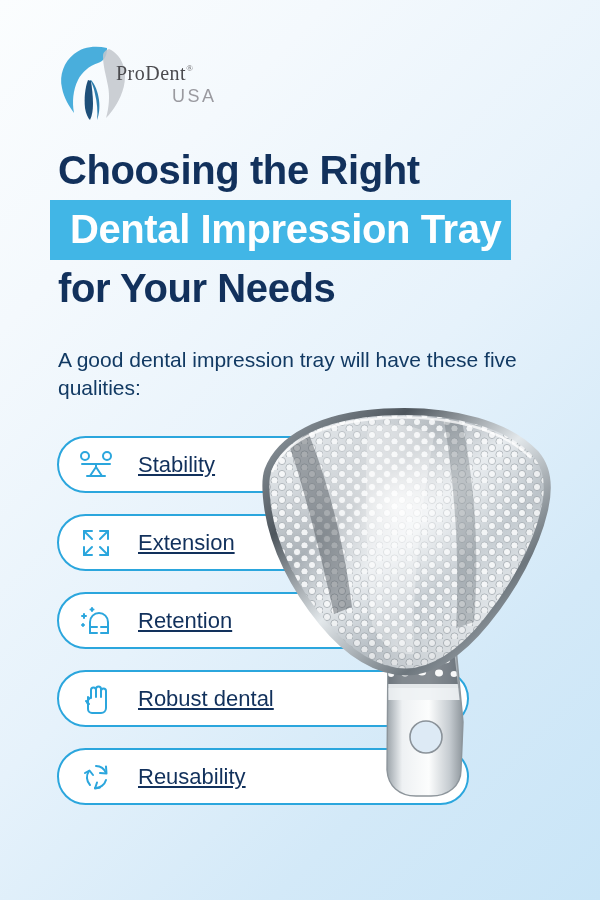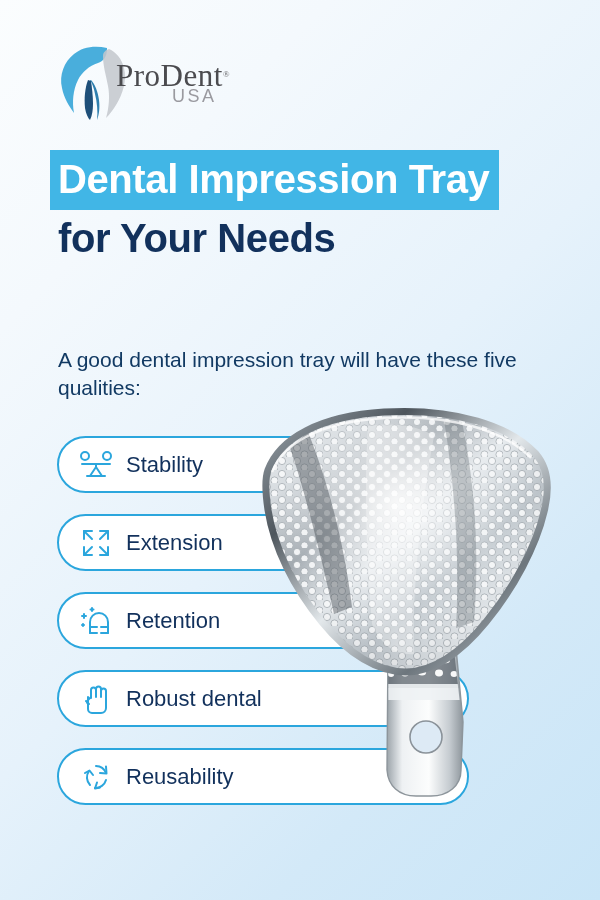--- a/index.html
+++ b/index.html
@@ -17,38 +17,38 @@
   }
 
   
   #logo { position:absolute; left:52px; top:42px; width:180px; height:82px; }
   #logo .tooth { position:absolute; left:0; top:0; }
   #logo .wordmark {
     position:absolute; left:64px; top:16px;
     font-family:"Liberation Serif", serif;
     font-size:25px; letter-spacing:0.5px; color:#4b4b4f; white-space:nowrap;
   }
-  #logo .wordmark .cap { font-size:31px; }
+  #logo .wordmark .cap { font-size:20px; }
   #logo .reg { font-size:9px; vertical-align:super; color:#6a6a6e; }
   #logo .usa {
     position:absolute; left:120px; top:44px;
     font-family:"Liberation Sans", sans-serif;
     font-size:18px; letter-spacing:2.5px; color:#9a9aa0;
   }
 
   
   #headline { position:absolute; left:58px; top:150px; width:520px; }
   .h-line {
     font-size:40px; font-weight:bold; line-height:1.0;
     color:#12315c; letter-spacing:-0.4px; white-space:nowrap;
   }
   .h-line.l1 { margin-bottom:10px; }
   .h-line.l2 {
     background:#41b6e6; color:#ffffff;
-    display:inline-block; padding:9px 10px 11px 8px;
+    display:inline-block; padding:9px 10px 11px 20px;
     margin-left:-8px; margin-bottom:8px;
   }
   .h-line.l3 { }
 
   
   #subtitle {
     position:absolute; left:58px; top:346px; width:470px;
     font-size:21px; line-height:1.35; color:#123a63;
   }
 
@@ -65,21 +65,21 @@
     background:#ffffff;
     display:flex; align-items:center;
     margin-bottom:21px;
   }
   .pill .ic {
     width:40px; height:34px; margin-left:17px;
     display:flex; align-items:center; justify-content:center;
     flex:0 0 auto;
   }
   .pill .lbl {
-    margin-left:10px; font-size:22px; color:#12315c; white-space:nowrap;
+    margin-left:22px; font-size:22px; color:#12315c; white-space:nowrap;text-decoration:underline;
   }
 </style>
 </head>
 <body>
 
 <div id="page">
 
   <div id="logo">
     <svg class="tooth" width="80" height="80" viewBox="0 0 80 80">
       <path d="M55 6 C43 3 30 5 22 12 C12 20 7 33 10 46 C12 56 17 64 22 71
@@ -91,20 +91,21 @@
       <path d="M39 38 C43 42 46 50 47 58 C48 66 47 73 45 78
                C46 70 45 60 43 52 C42 46 40 41 38 38 Z" fill="#2f7fae"></path>
     </svg>
     <div class="wordmark">
       <span class="cap">Pro</span><span class="cap">Dent</span><span class="reg">®</span>
     </div>
     <div class="usa">USA</div>
   </div>
 
   <div id="headline">
+    <div class="h-line l1">Choosing the Right</div>
     <div class="h-line l2">Dental Impression Tray</div>
     <div class="h-line l3">for Your Needs</div>
   </div>
 
   <div id="subtitle">A good dental impression tray will have these five qualities:</div>
 
   <div id="pills">
 
     <div class="pill">
       <span class="ic">

